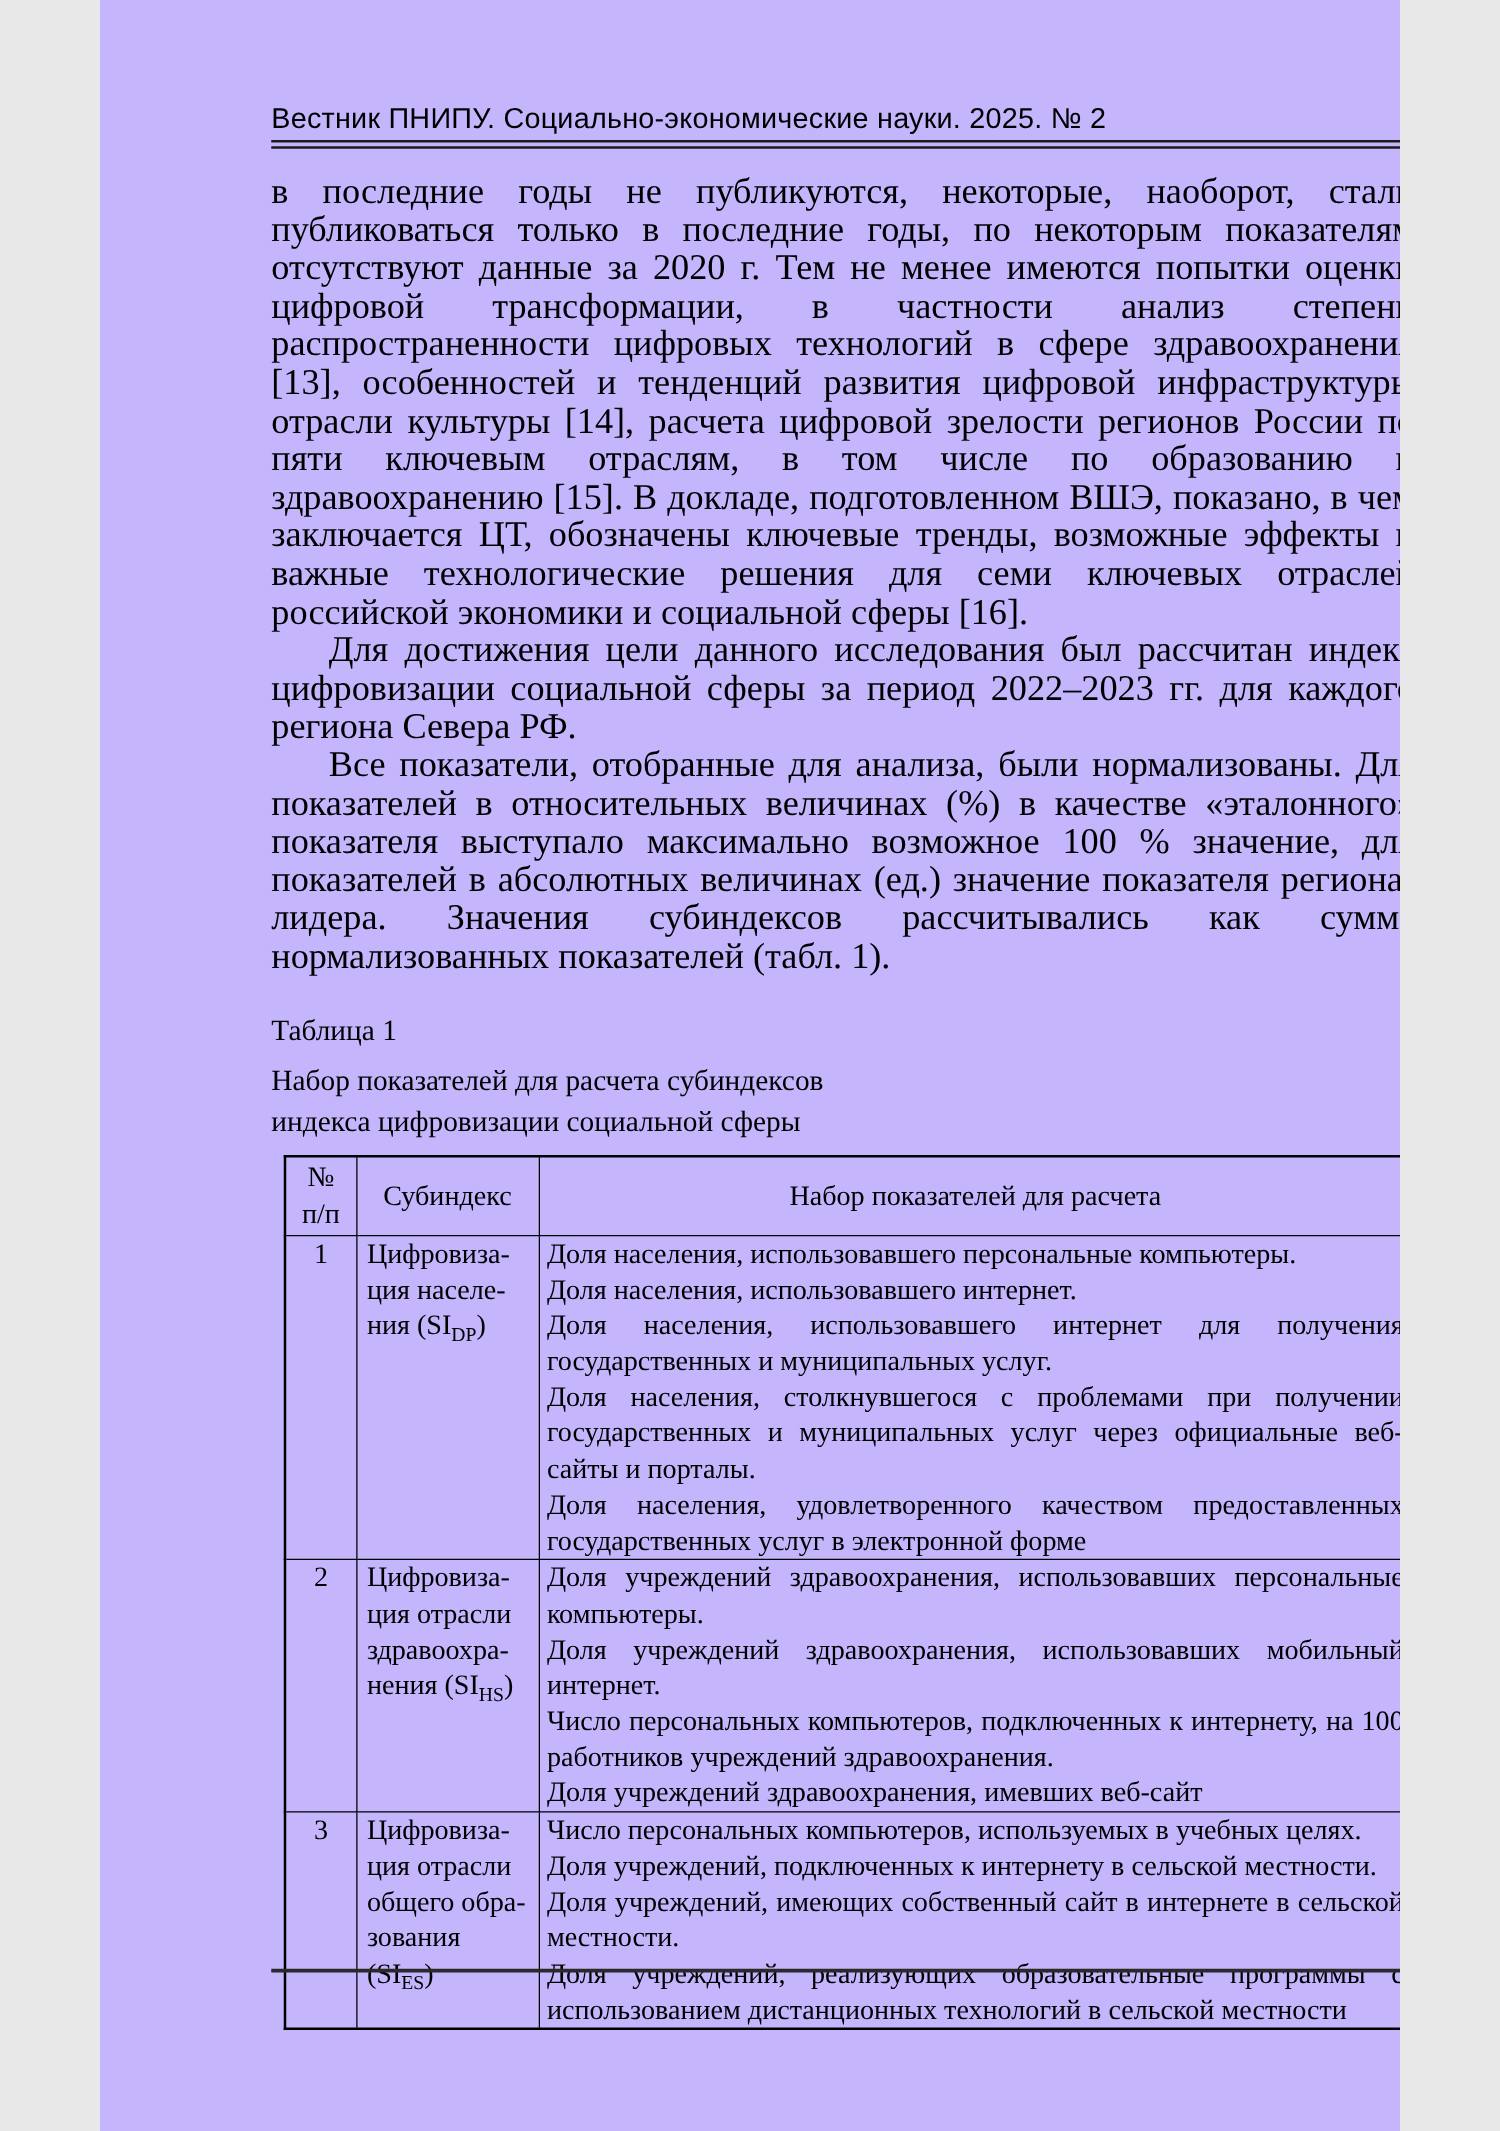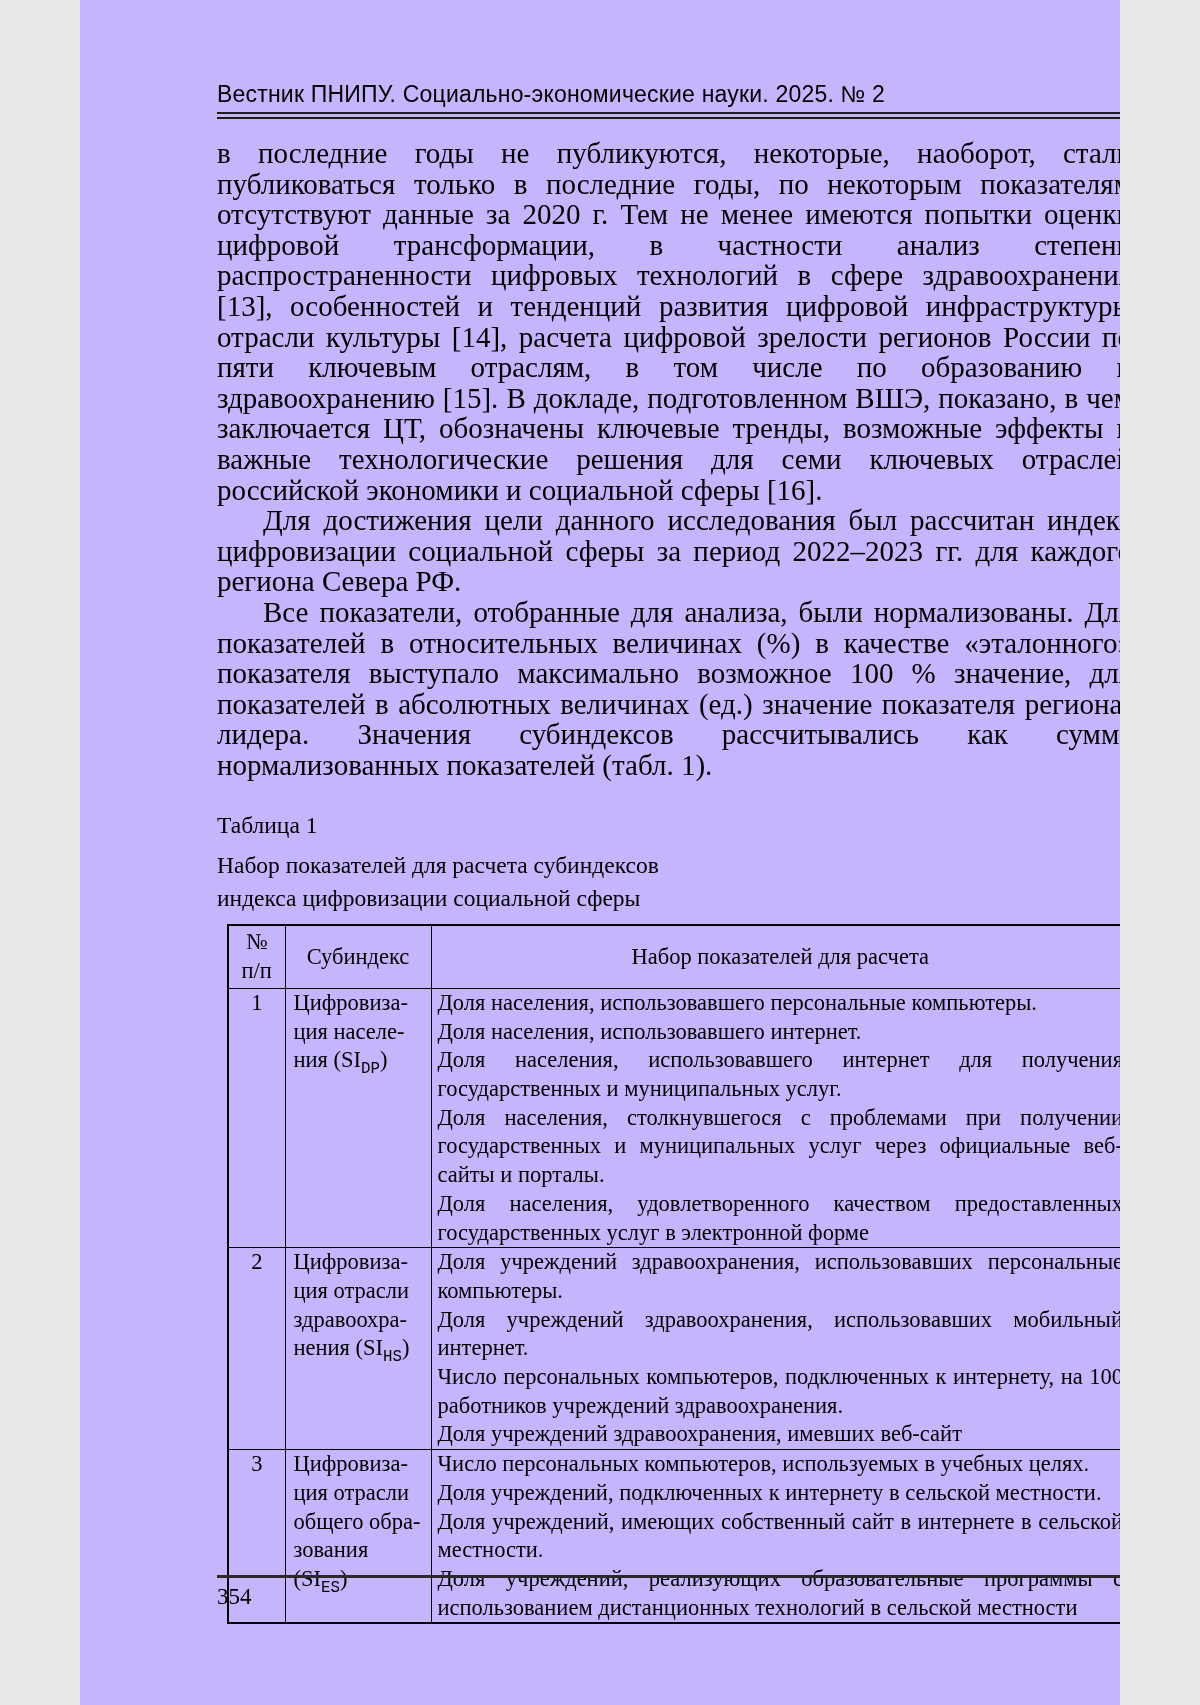--- a/index.html
+++ b/index.html
@@ -91,21 +91,21 @@
     width: 915px;
   }
   .footer-rule {
     height: 0;
     border-top: 3.5px solid #2a2a2a;
   }
   .page-number {
     margin-top: 6px;
     font-size: 23px;
   }
-  sub { font-size: 70%; font-family: Liberation Mono, monospace; }
+  sub { font-size: 70%; }
 </style>
 </head>
 <body>
 
 <div class="page">
   <div class="content">
 
     <div class="running-head">Вестник ПНИПУ. Социально-экономические науки. 2025. № 2</div>
     <div class="head-rule"></div>
 
@@ -172,15 +172,14 @@
             <div class="ind">Доля учреждений, имеющих собственный сайт в интернете в сельской местности.</div>
             <div class="ind">Доля учреждений, реализующих образовательные программы с использованием дистанционных технологий в сельской местности</div>
           </td>
         </tr>
       </tbody>
     </table>
   </div>
 
   <div class="footer">
     <div class="footer-rule"></div>
-    <div class="page-number">354</div>
   </div>
 </div>
 
 </body></html>

